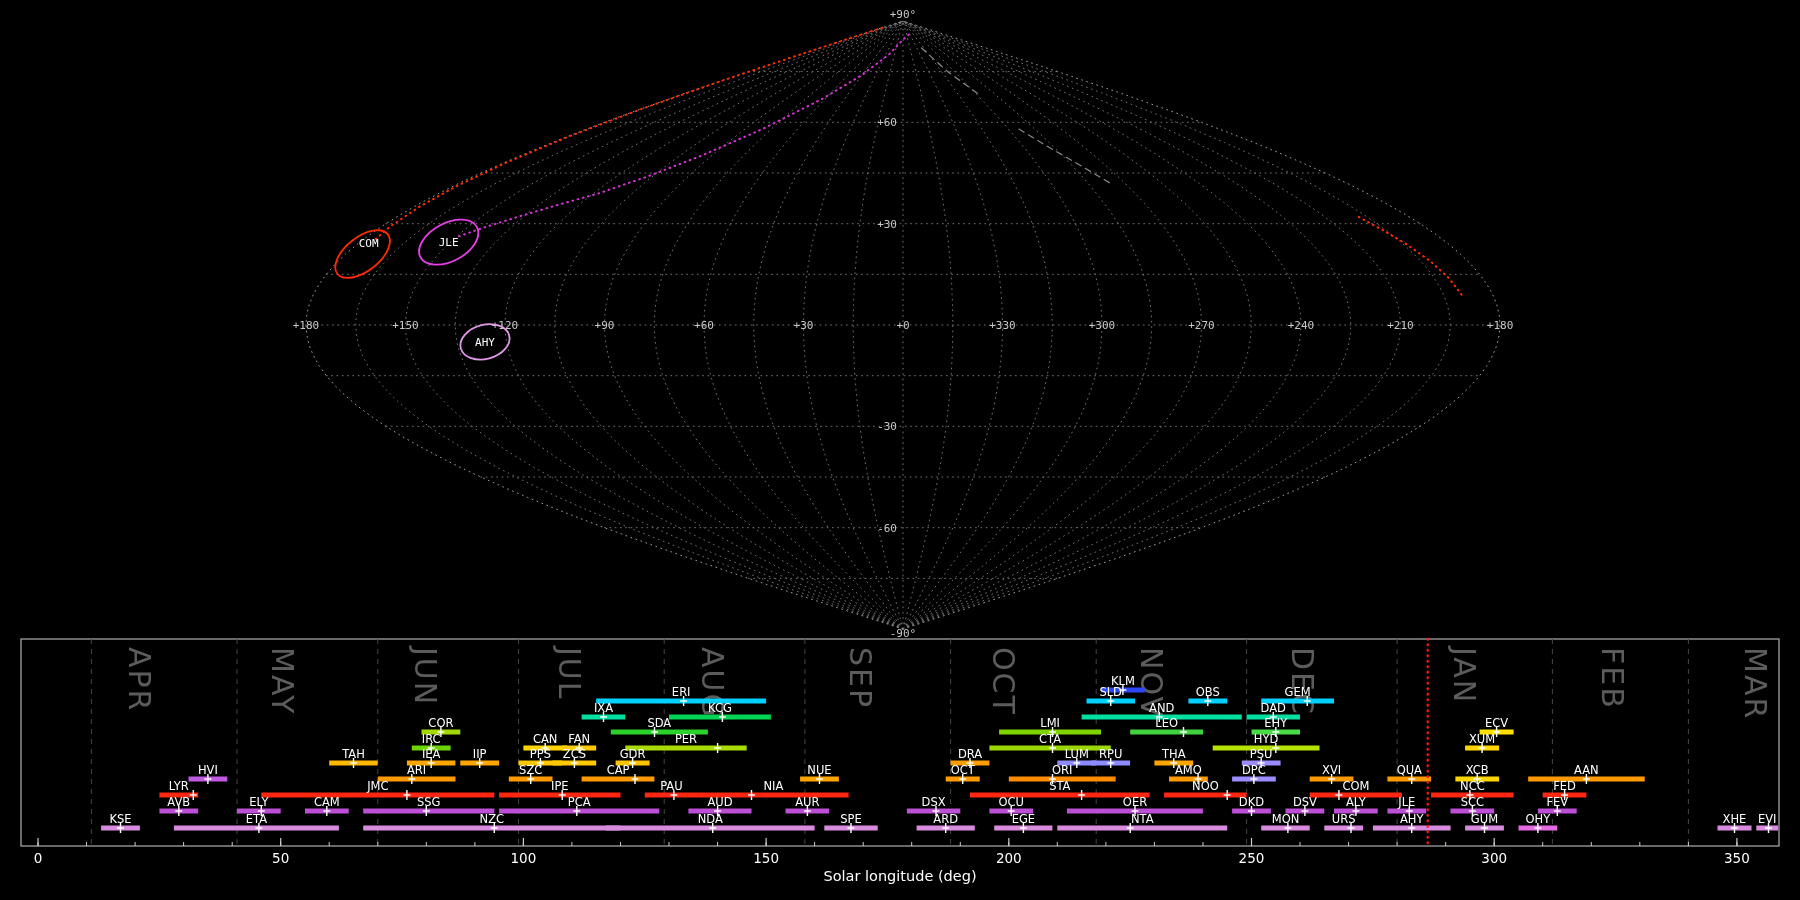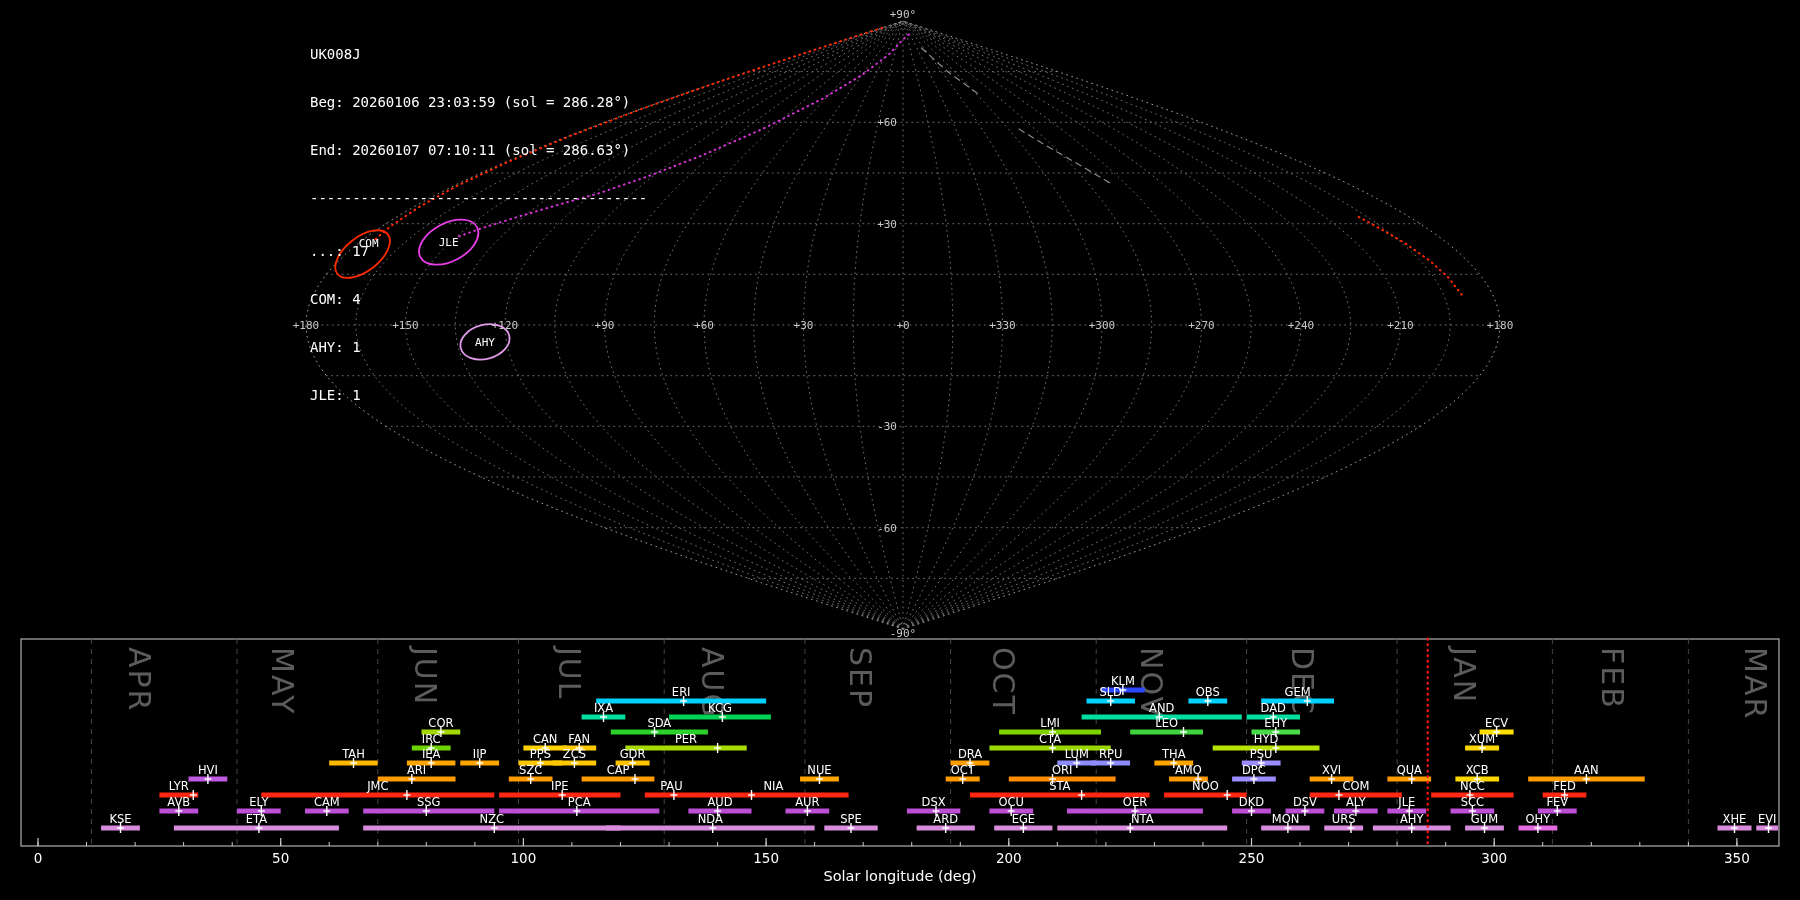--- a/index.html
+++ b/index.html
@@ -10,30 +10,20 @@
           white-space:pre;z-index:5;font-family:"DejaVu Sans Mono",monospace;}
   .header .gap{margin-top:5px;}
   .mono{font-family:"DejaVu Sans Mono",monospace;}
   .sans{font-family:"DejaVu Sans",sans-serif;}
 </style>
 </head>
 <body>
 
 <div class="screen">
 
-  <div class="header">
-    <div>UK008J</div>
-    <div>Beg: 20260106 23:03:59 (sol = 286.28°)</div>
-    <div>End: 20260107 07:10:11 (sol = 286.63°)</div>
-    <div>----------------------------------------</div>
-    <div class="gap">...: 17</div>
-    <div>COM: 4</div>
-    <div>AHY: 1</div>
-    <div>JLE: 1</div>
-  </div>
 
   <svg id="plot" width="1800" height="900" viewBox="0 0 1800 900">
       <g>
         <line x1="748.5" y1="578.4" x2="1057.5" y2="578.4" stroke="#707070" stroke-width="1" stroke-dasharray="0.9 4.4" stroke-linecap="round"></line>
         <line x1="604.5" y1="527.7" x2="1201.5" y2="527.7" stroke="#707070" stroke-width="1" stroke-dasharray="0.9 4.4" stroke-linecap="round"></line>
         <line x1="480.8" y1="477.0" x2="1325.2" y2="477.0" stroke="#707070" stroke-width="1" stroke-dasharray="0.9 4.4" stroke-linecap="round"></line>
         <line x1="385.9" y1="426.3" x2="1420.1" y2="426.3" stroke="#707070" stroke-width="1" stroke-dasharray="0.9 4.4" stroke-linecap="round"></line>
         <line x1="326.3" y1="375.7" x2="1479.7" y2="375.7" stroke="#707070" stroke-width="1" stroke-dasharray="0.9 4.4" stroke-linecap="round"></line>
         <line x1="305.9" y1="325.0" x2="1500.1" y2="325.0" stroke="#707070" stroke-width="1" stroke-dasharray="0.9 4.4" stroke-linecap="round"></line>
         <line x1="326.3" y1="274.3" x2="1479.7" y2="274.3" stroke="#707070" stroke-width="1" stroke-dasharray="0.9 4.4" stroke-linecap="round"></line>

